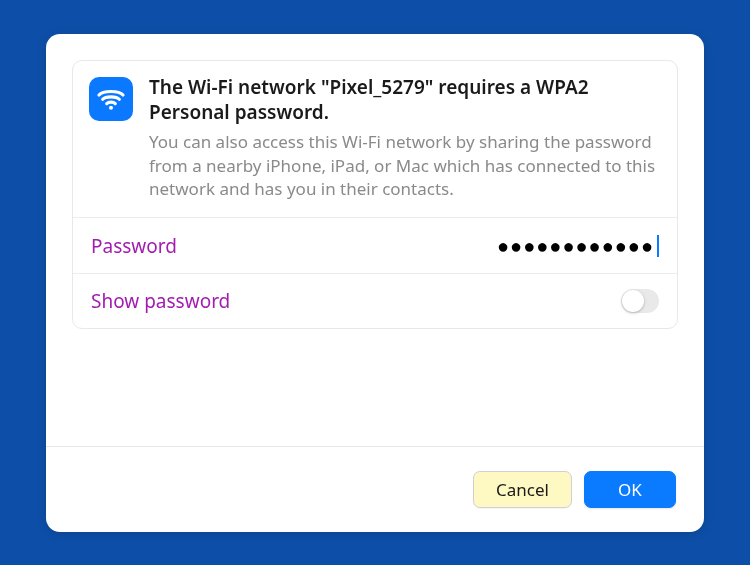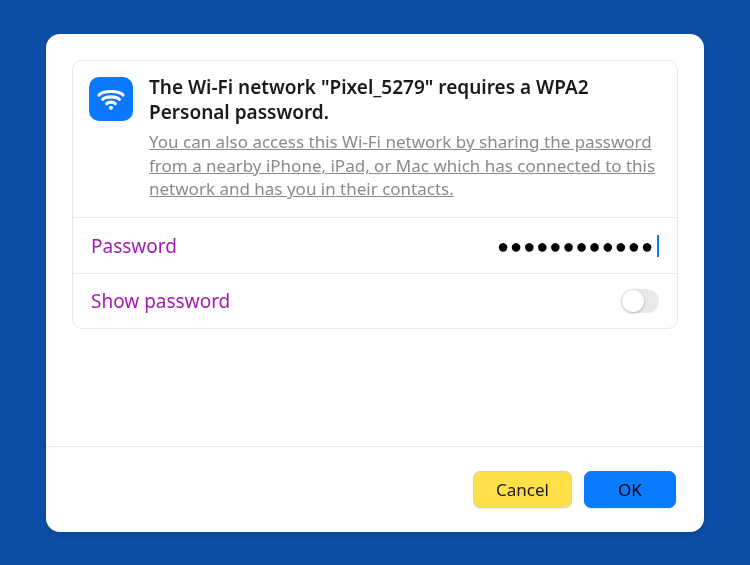--- a/index.html
+++ b/index.html
@@ -62,21 +62,20 @@
       font-size: 19px;
       font-weight: 600;
       color: #1a1a1a;
       line-height: 1.35;
       margin-bottom: 4px;
     }
     .subtitle {
       font-size: 17px;
       color: #8a8a8a;
       line-height: 1.4;
-      text-decoration: underline;
     }
     .field-row {
       display: flex;
       align-items: center;
       justify-content: space-between;
       padding: 14px 18px;
       border-bottom: 1px solid #ececec;
     }
     .field-row:last-child {
       border-bottom: none;
@@ -131,30 +130,30 @@
     .btn {
       font-size: 17px;
       font-family: inherit;
       padding: 6px 22px;
       border-radius: 7px;
       cursor: pointer;
       min-width: 92px;
       text-align: center;
     }
     .btn-cancel {
-      background: #fde047;
+      background: #fef9c3;
       border: 1px solid #d0d0d0;
       color: #1a1a1a;
       box-shadow: 0 1px 1px rgba(0,0,0,0.04);
       margin-left: 36px;
     }
     .btn-ok {
       background: #0a7aff;
       border: 1px solid #0a7aff;
-      color: #000000;
+      color: #ffffff;
       box-shadow: 0 1px 2px rgba(0,0,0,0.1);
       text-align: center;
     }
   </style>
 </head>
 <body>
 
 <div class="dialog">
   <div class="dialog-body">
     <div class="panel">

